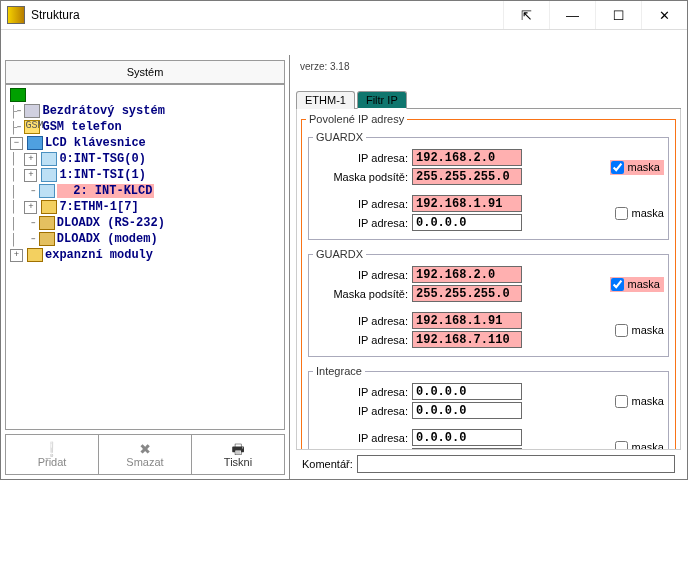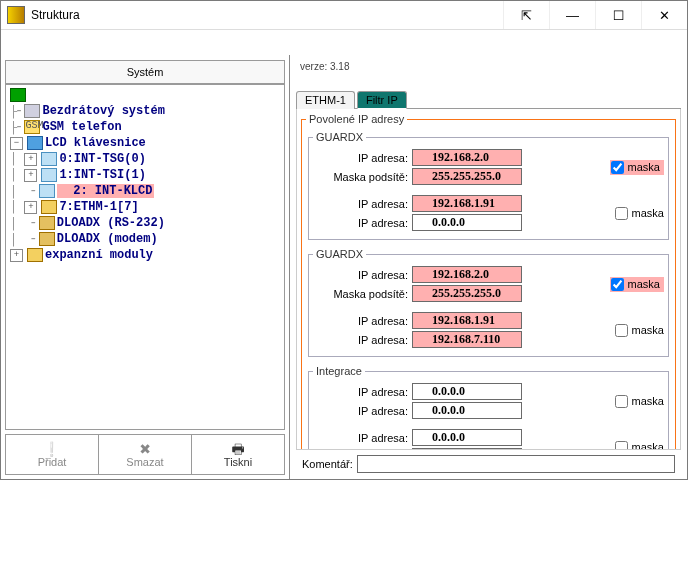--- a/index.html
+++ b/index.html
@@ -40,21 +40,21 @@
 .hdr-box{border:1px solid #abb3c3;height:30px;display:flex;align-items:center;justify-content:center;color:#1040ff;font-size:14px;font-weight:bold;position:relative;}
 .rtabs{display:flex;margin-top:18px;border-bottom:1px solid #9a9a9a;}
 .rtab{border:1px solid #9a9a9a;border-bottom:none;padding:2px 8px;margin-right:2px;background:#f4f4f4;font-size:11px;border-radius:3px 3px 0 0;position:relative;top:1px;}
 .rtab.active{background:#0f766e;border-bottom:1px solid #fff;}
 .scrollpane{flex:1;overflow-y:auto;overflow-x:hidden;border:1px solid #ccc;border-top:none;padding:4px 4px 0 4px;}
 fieldset{border:1px solid #f97316;margin:0 0 6px 0;padding:4px 4px 6px 4px;}
 legend{font-size:11px;color:#333;padding:0 3px;}
 fieldset.inner{border:1px solid #aab;margin:2px 2px 8px 2px;}
 .row{display:flex;align-items:center;margin:2px 0;}
 .row .lbl{width:95px;text-align:right;padding-right:4px;font-size:11px;}
-.row input.ip{width:110px;height:17px;font-family:Liberation Serif, serif;font-size:12px;font-weight:bold;border:1px solid #6a6a6a;padding:0 19px;box-sizing:border-box;}
+.row input.ip{width:110px;height:17px;font-family:Liberation Mono, monospace;font-size:12px;font-weight:bold;border:1px solid #6a6a6a;padding:0 3px;box-sizing:border-box;}
 .row input.ip.hl{background:#ffb0b0;}
 .chkwrap{margin-left:22px;display:flex;align-items:flex-start;font-size:11px;}
 .chkwrap input{margin:0 4px 0 0;}
 .chkwrap.hl{background:#ffb0b0;padding:1px 4px 1px 1px;}
 .spacer-row{height:6px;}
 .komentar{display:flex;align-items:center;padding:5px 6px 6px 6px;}
 .komentar .lblk{width:55px;font-size:11px;}
 .komentar input{flex:1;height:18px;border:1px solid #6a6a6a;font-size:11px;padding:0 3px;box-sizing:border-box;}
 </style>
 </head>

